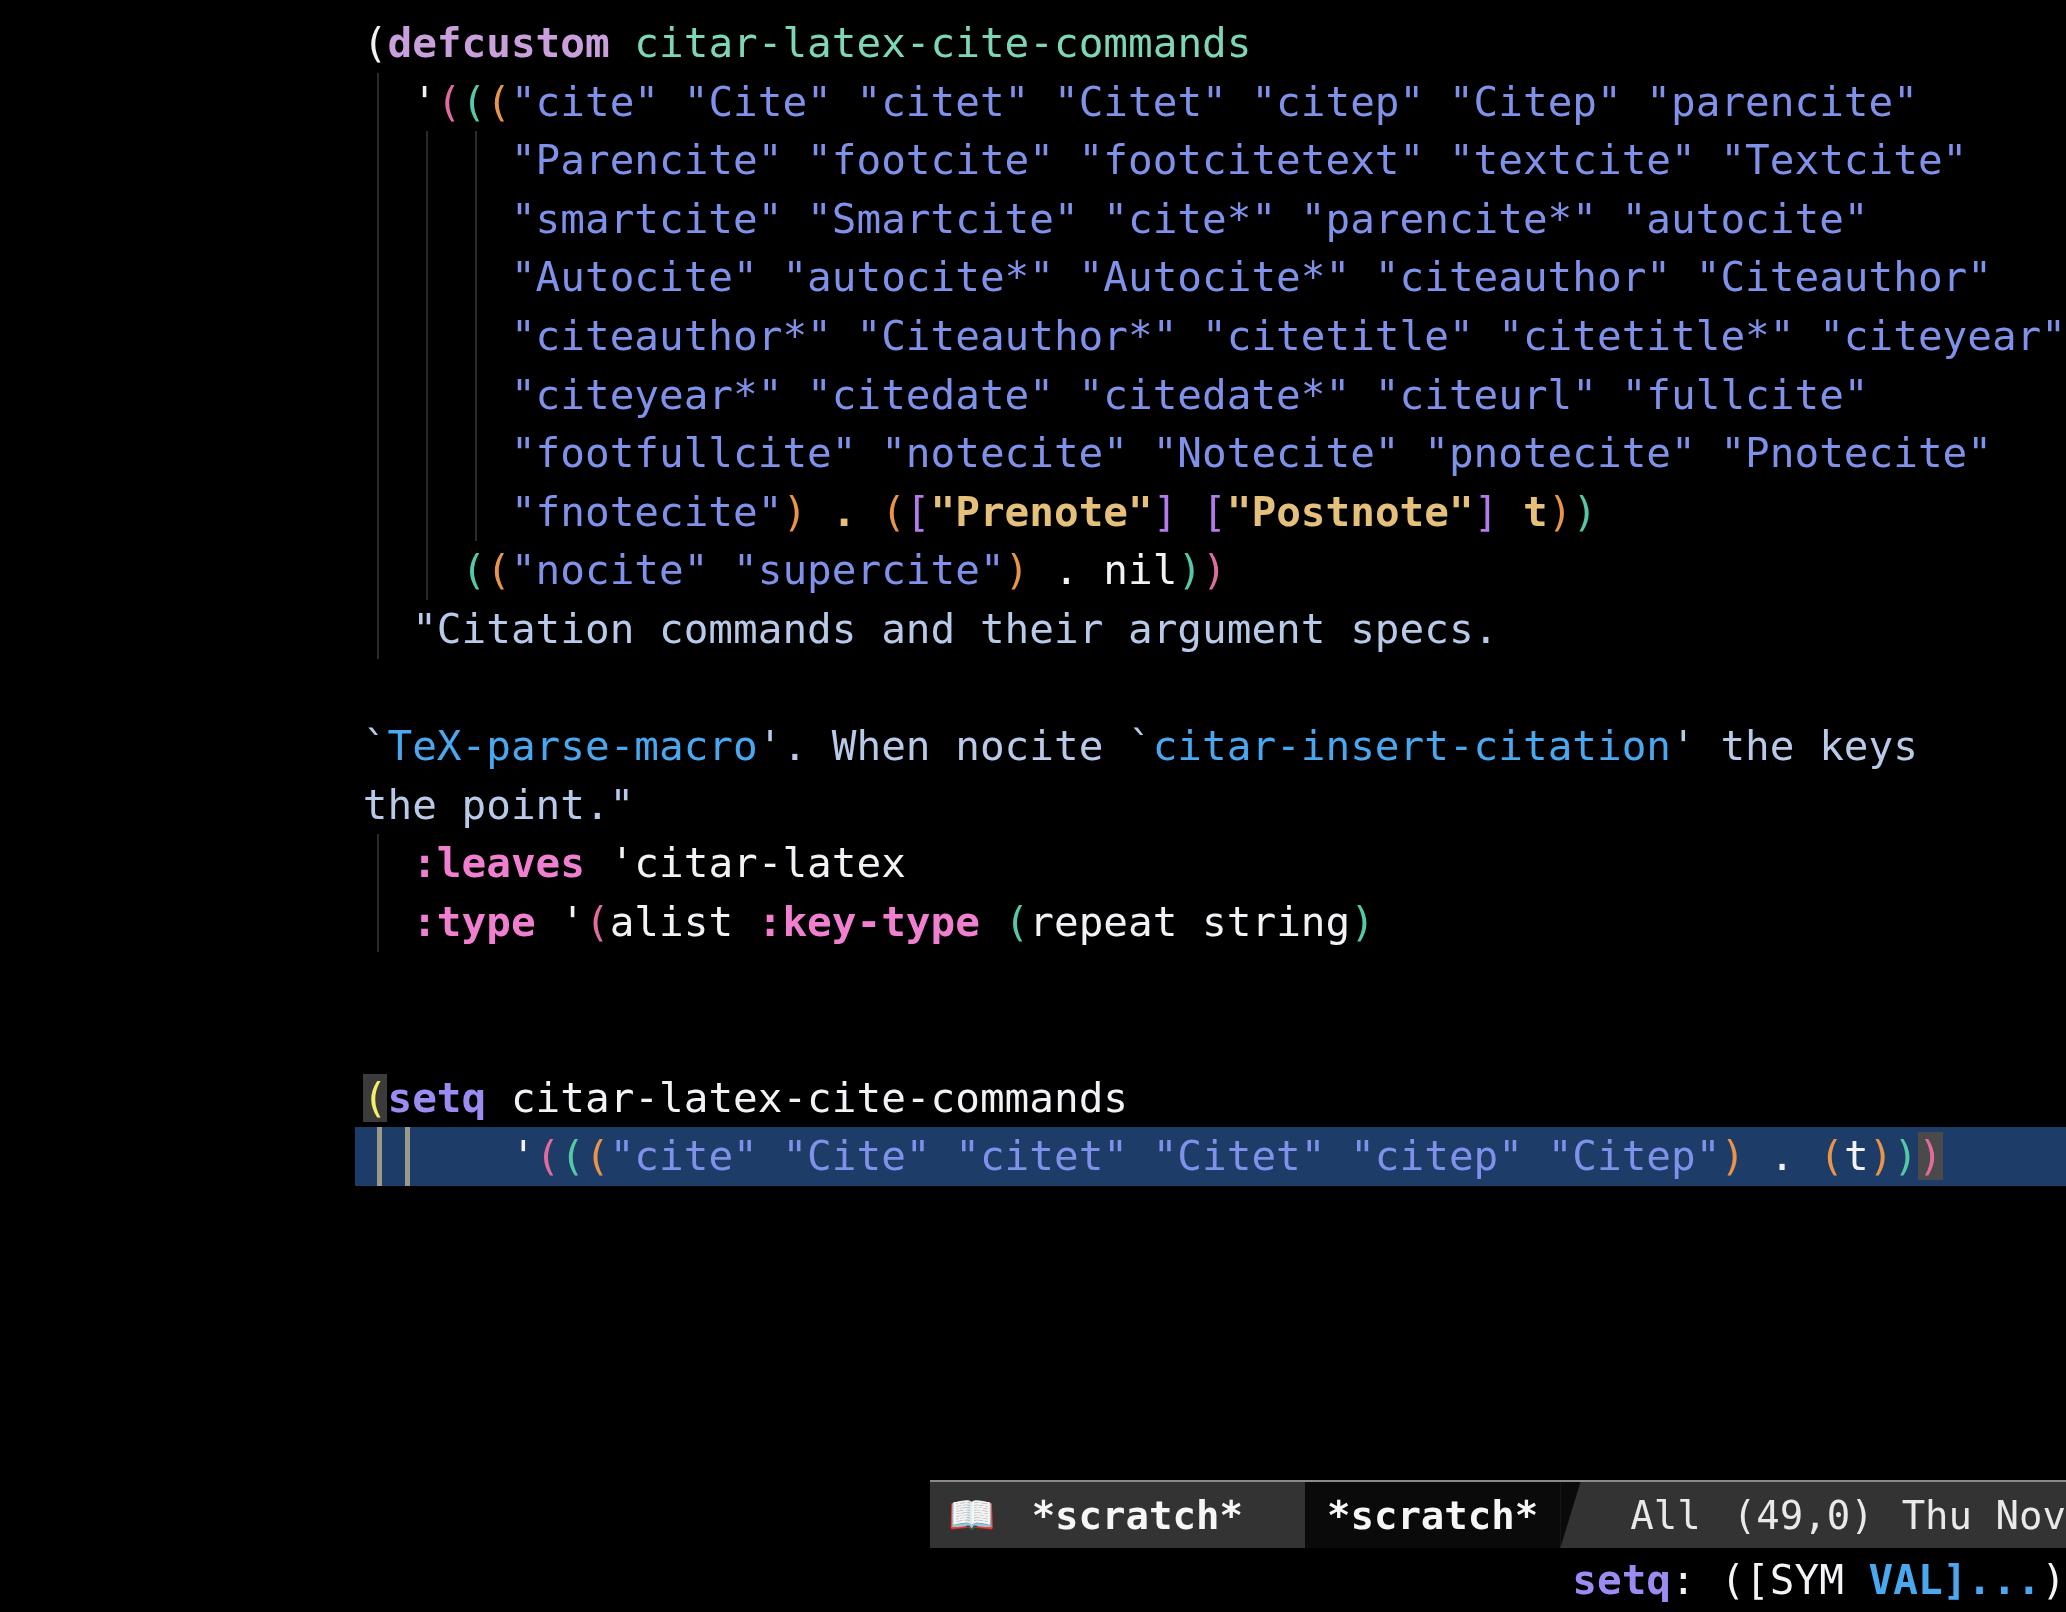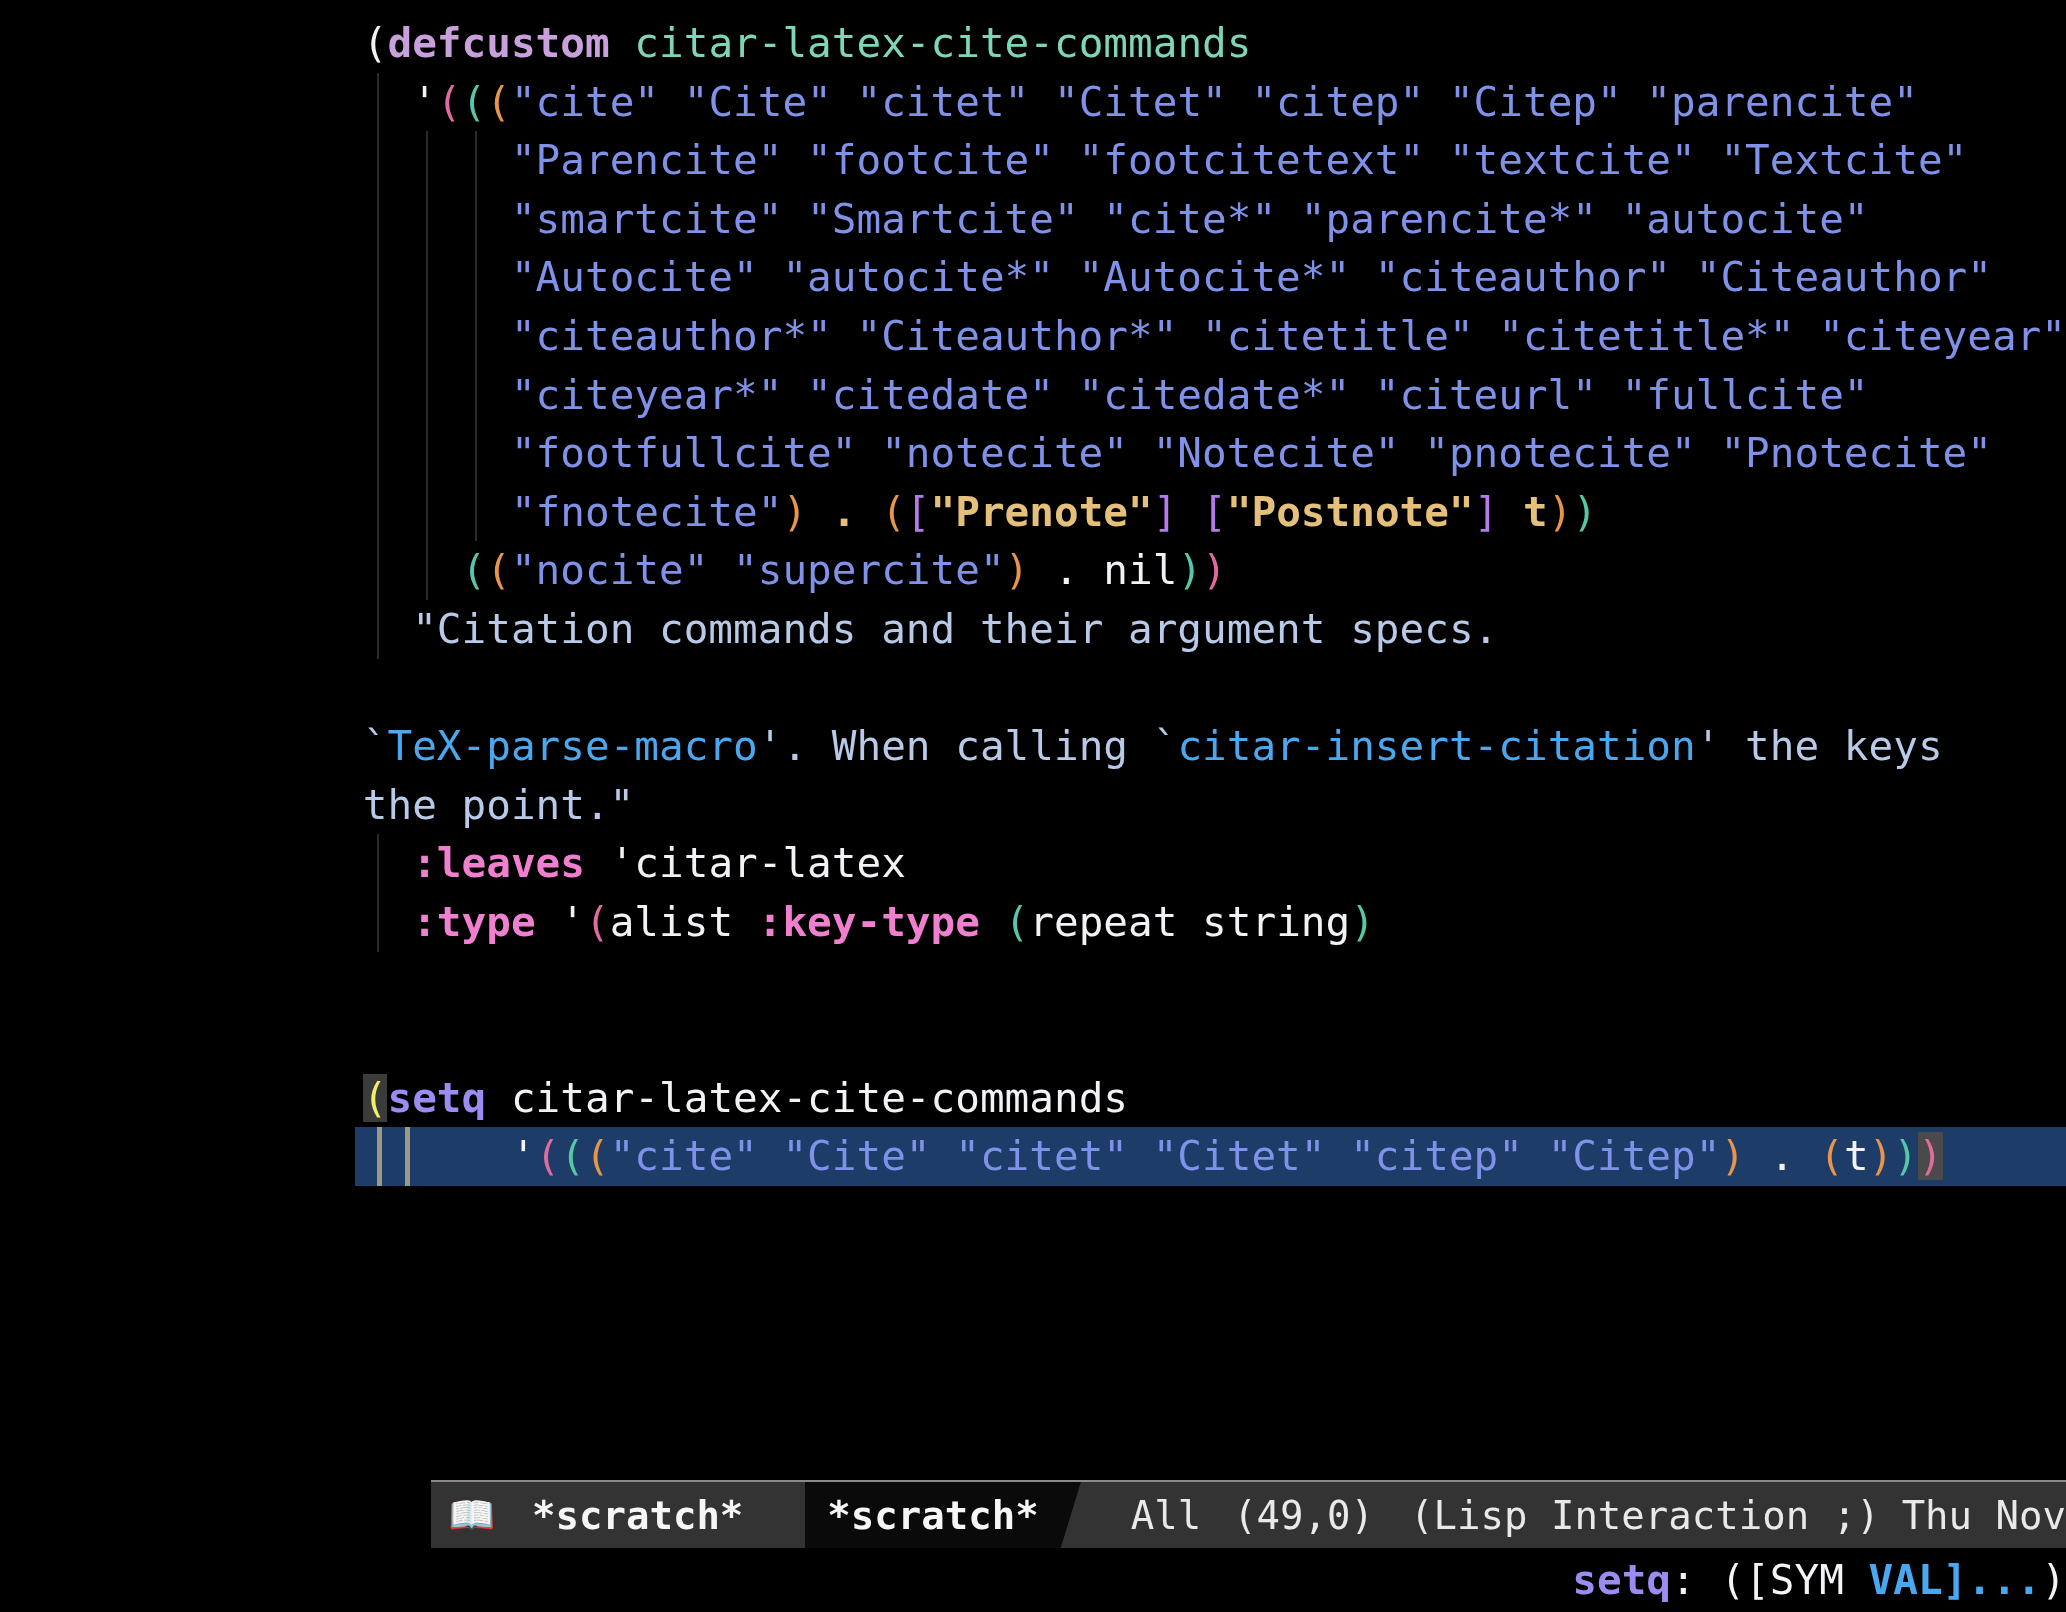--- a/index.html
+++ b/index.html
@@ -170,21 +170,21 @@
       <div class="line"><span class="guide g1"></span><span class="guide g2"></span><span class="guide g3"></span><span class="plain">      </span><span class="str">"Parencite" "footcite" "footcitetext" "textcite" "Textcite"</span></div>
       <div class="line"><span class="guide g1"></span><span class="guide g2"></span><span class="guide g3"></span><span class="plain">      </span><span class="str">"smartcite" "Smartcite" "cite*" "parencite*" "autocite"</span></div>
       <div class="line"><span class="guide g1"></span><span class="guide g2"></span><span class="guide g3"></span><span class="plain">      </span><span class="str">"Autocite" "autocite*" "Autocite*" "citeauthor" "Citeauthor"</span></div>
       <div class="line"><span class="guide g1"></span><span class="guide g2"></span><span class="guide g3"></span><span class="plain">      </span><span class="str">"citeauthor*" "Citeauthor*" "citetitle" "citetitle*" "citeyear"</span></div>
       <div class="line"><span class="guide g1"></span><span class="guide g2"></span><span class="guide g3"></span><span class="plain">      </span><span class="str">"citeyear*" "citedate" "citedate*" "citeurl" "fullcite"</span></div>
       <div class="line"><span class="guide g1"></span><span class="guide g2"></span><span class="guide g3"></span><span class="plain">      </span><span class="str">"footfullcite" "notecite" "Notecite" "pnotecite" "Pnotecite"</span></div>
       <div class="line"><span class="guide g1"></span><span class="guide g2"></span><span class="guide g3"></span><span class="plain">      </span><span class="str">"fnotecite"</span><span class="p3">)</span><span class="plain"> </span><span class="tan">.</span><span class="plain"> </span><span class="p3">(</span><span class="p4">[</span><span class="tan">"Prenote"</span><span class="p4">]</span><span class="plain"> </span><span class="p4">[</span><span class="tan">"Postnote"</span><span class="p4">]</span><span class="plain"> </span><span class="tan">t</span><span class="p3">)</span><span class="p2">)</span></div>
       <div class="line"><span class="guide g1"></span><span class="guide g2"></span><span class="plain">    </span><span class="p2">(</span><span class="p3">(</span><span class="str">"nocite" "supercite"</span><span class="p3">)</span><span class="plain"> . </span><span class="plain">nil</span><span class="p2">)</span><span class="p1">)</span></div>
       <div class="line"><span class="guide g1"></span><span class="plain">  </span><span class="doc">"Citation commands and their argument specs.</span></div>
       <div class="line"></div>
-      <div class="line"><span class="doc">`</span><span class="docref">TeX-parse-macro</span><span class="doc">'. When calling `</span><span class="docref">citar-insert-citation</span><span class="doc">' the keys</span></div>
+      <div class="line"><span class="doc">`</span><span class="docref">TeX-parse-macro</span><span class="doc">'. When nocite `</span><span class="docref">citar-insert-citation</span><span class="doc">' the keys</span></div>
       <div class="line"><span class="doc">the point."</span></div>
       <div class="line"><span class="guide g1"></span><span class="plain">  </span><span class="ckw">:leaves</span><span class="plain"> '</span><span class="plain">citar-latex</span></div>
       <div class="line"><span class="guide g1"></span><span class="plain">  </span><span class="ckw">:type</span><span class="plain"> '</span><span class="p1">(</span><span class="plain">alist </span><span class="ckw">:key-type</span><span class="plain"> </span><span class="p2">(</span><span class="plain">repeat string</span><span class="p2">)</span></div>
       <div class="line"></div>
       <div class="line"></div>
       <div class="line"><span class="mparen mparen-bg">(</span><span class="kw-setq">setq</span><span class="plain"> </span><span class="plain">citar-latex-cite-commands</span></div>
       <div class="line sel"><span class="guide bright" style="left: 22px;"></span><span class="guide bright" style="left: 50px;"></span><span class="plain">      </span><span class="quote">'</span><span class="p1">(</span><span class="p2">(</span><span class="p3">(</span><span class="str">"cite" "Cite" "citet" "Citet" "citep" "Citep"</span><span class="p3">)</span><span class="plain"> . </span><span class="p3">(</span><span class="plain">t</span><span class="p3">)</span><span class="p2">)</span><span class="p1 cursor-bg">)</span></div>
     </div>
 
   <div id="modeline">
@@ -193,21 +193,20 @@
       <span class="ml-name">*scratch*</span>
     </div>
     <div class="ml-slant"></div>
     <div class="ml-seg ml-dark">
       <span class="ml-name">*scratch*</span>
     </div>
     <div class="ml-slant2"></div>
     <div class="ml-seg">
       <span class="ml-pos">All</span>
       <span class="ml-pos">(49,0)</span>
-      <span class="ml-mode">(Lisp Interaction ;)</span>
       <span class="ml-time">Thu Nov</span>
     </div>
   </div>
 
   <div id="echo">
     <span class="eld-fn">setq</span><span class="eld-pl">: </span><span class="eld-pl">([SYM </span><span class="eld-hi">VAL]...</span><span class="eld-pl">)</span>
   </div>
 
 </div>
 

